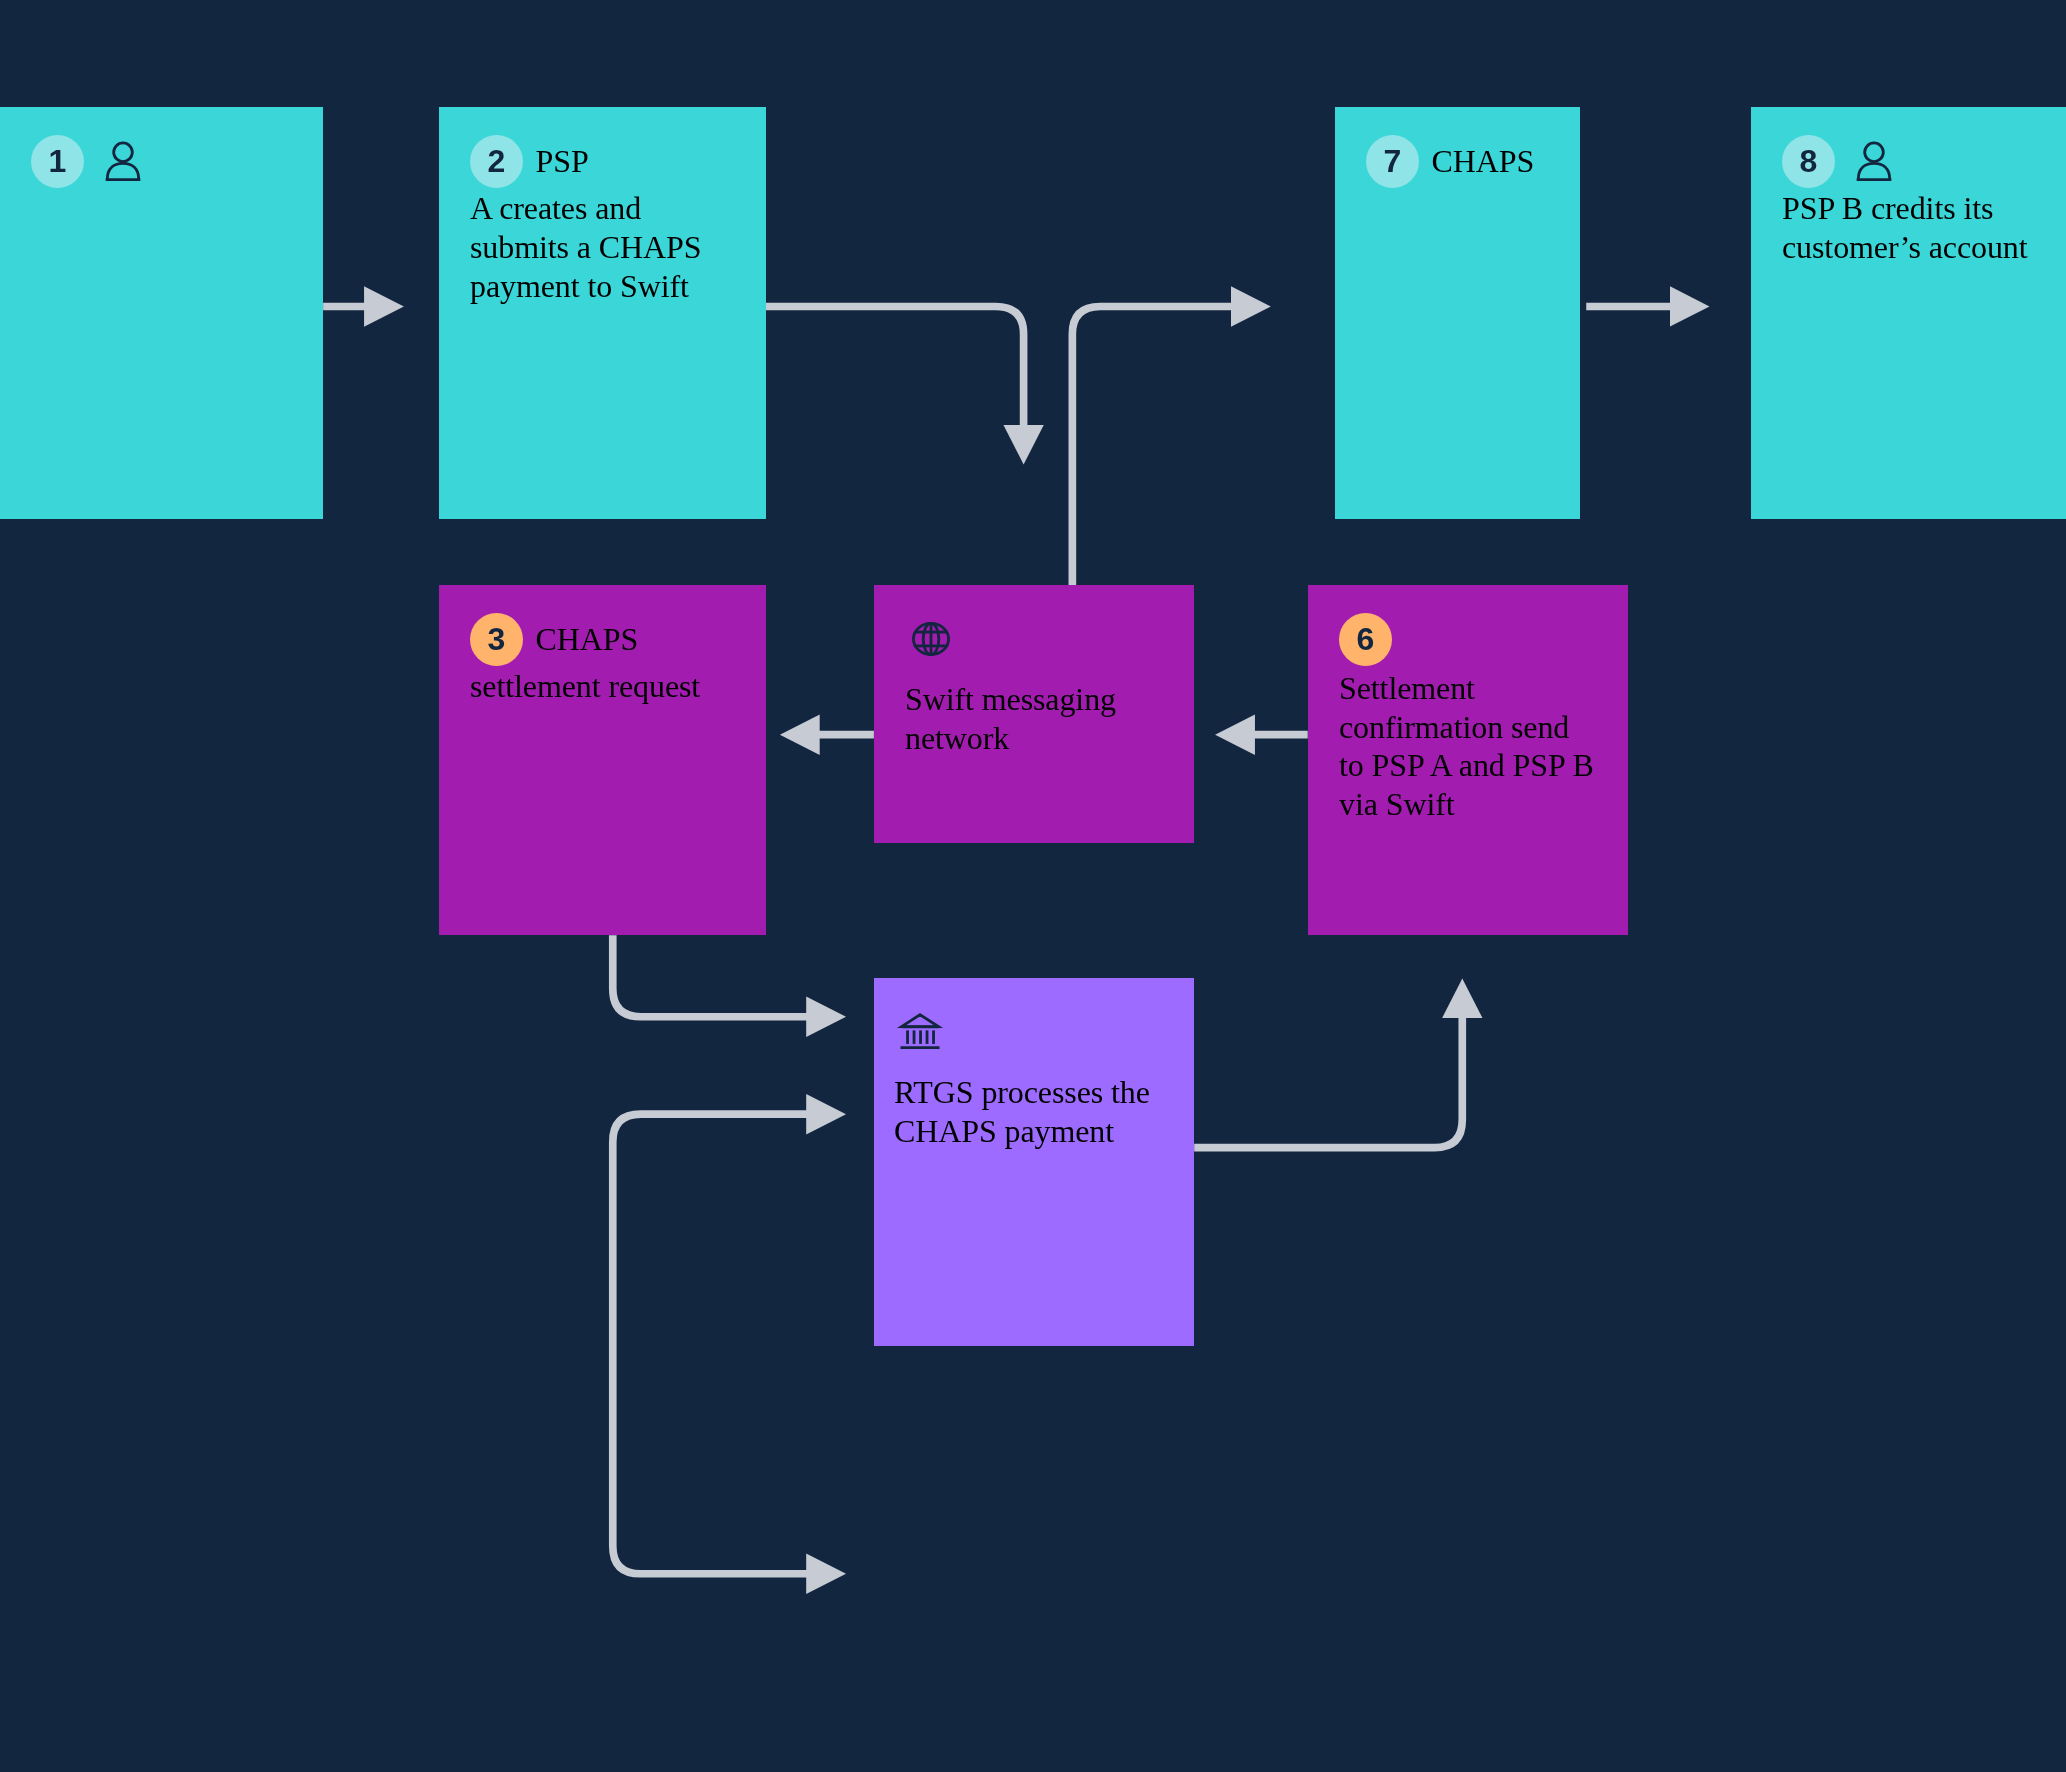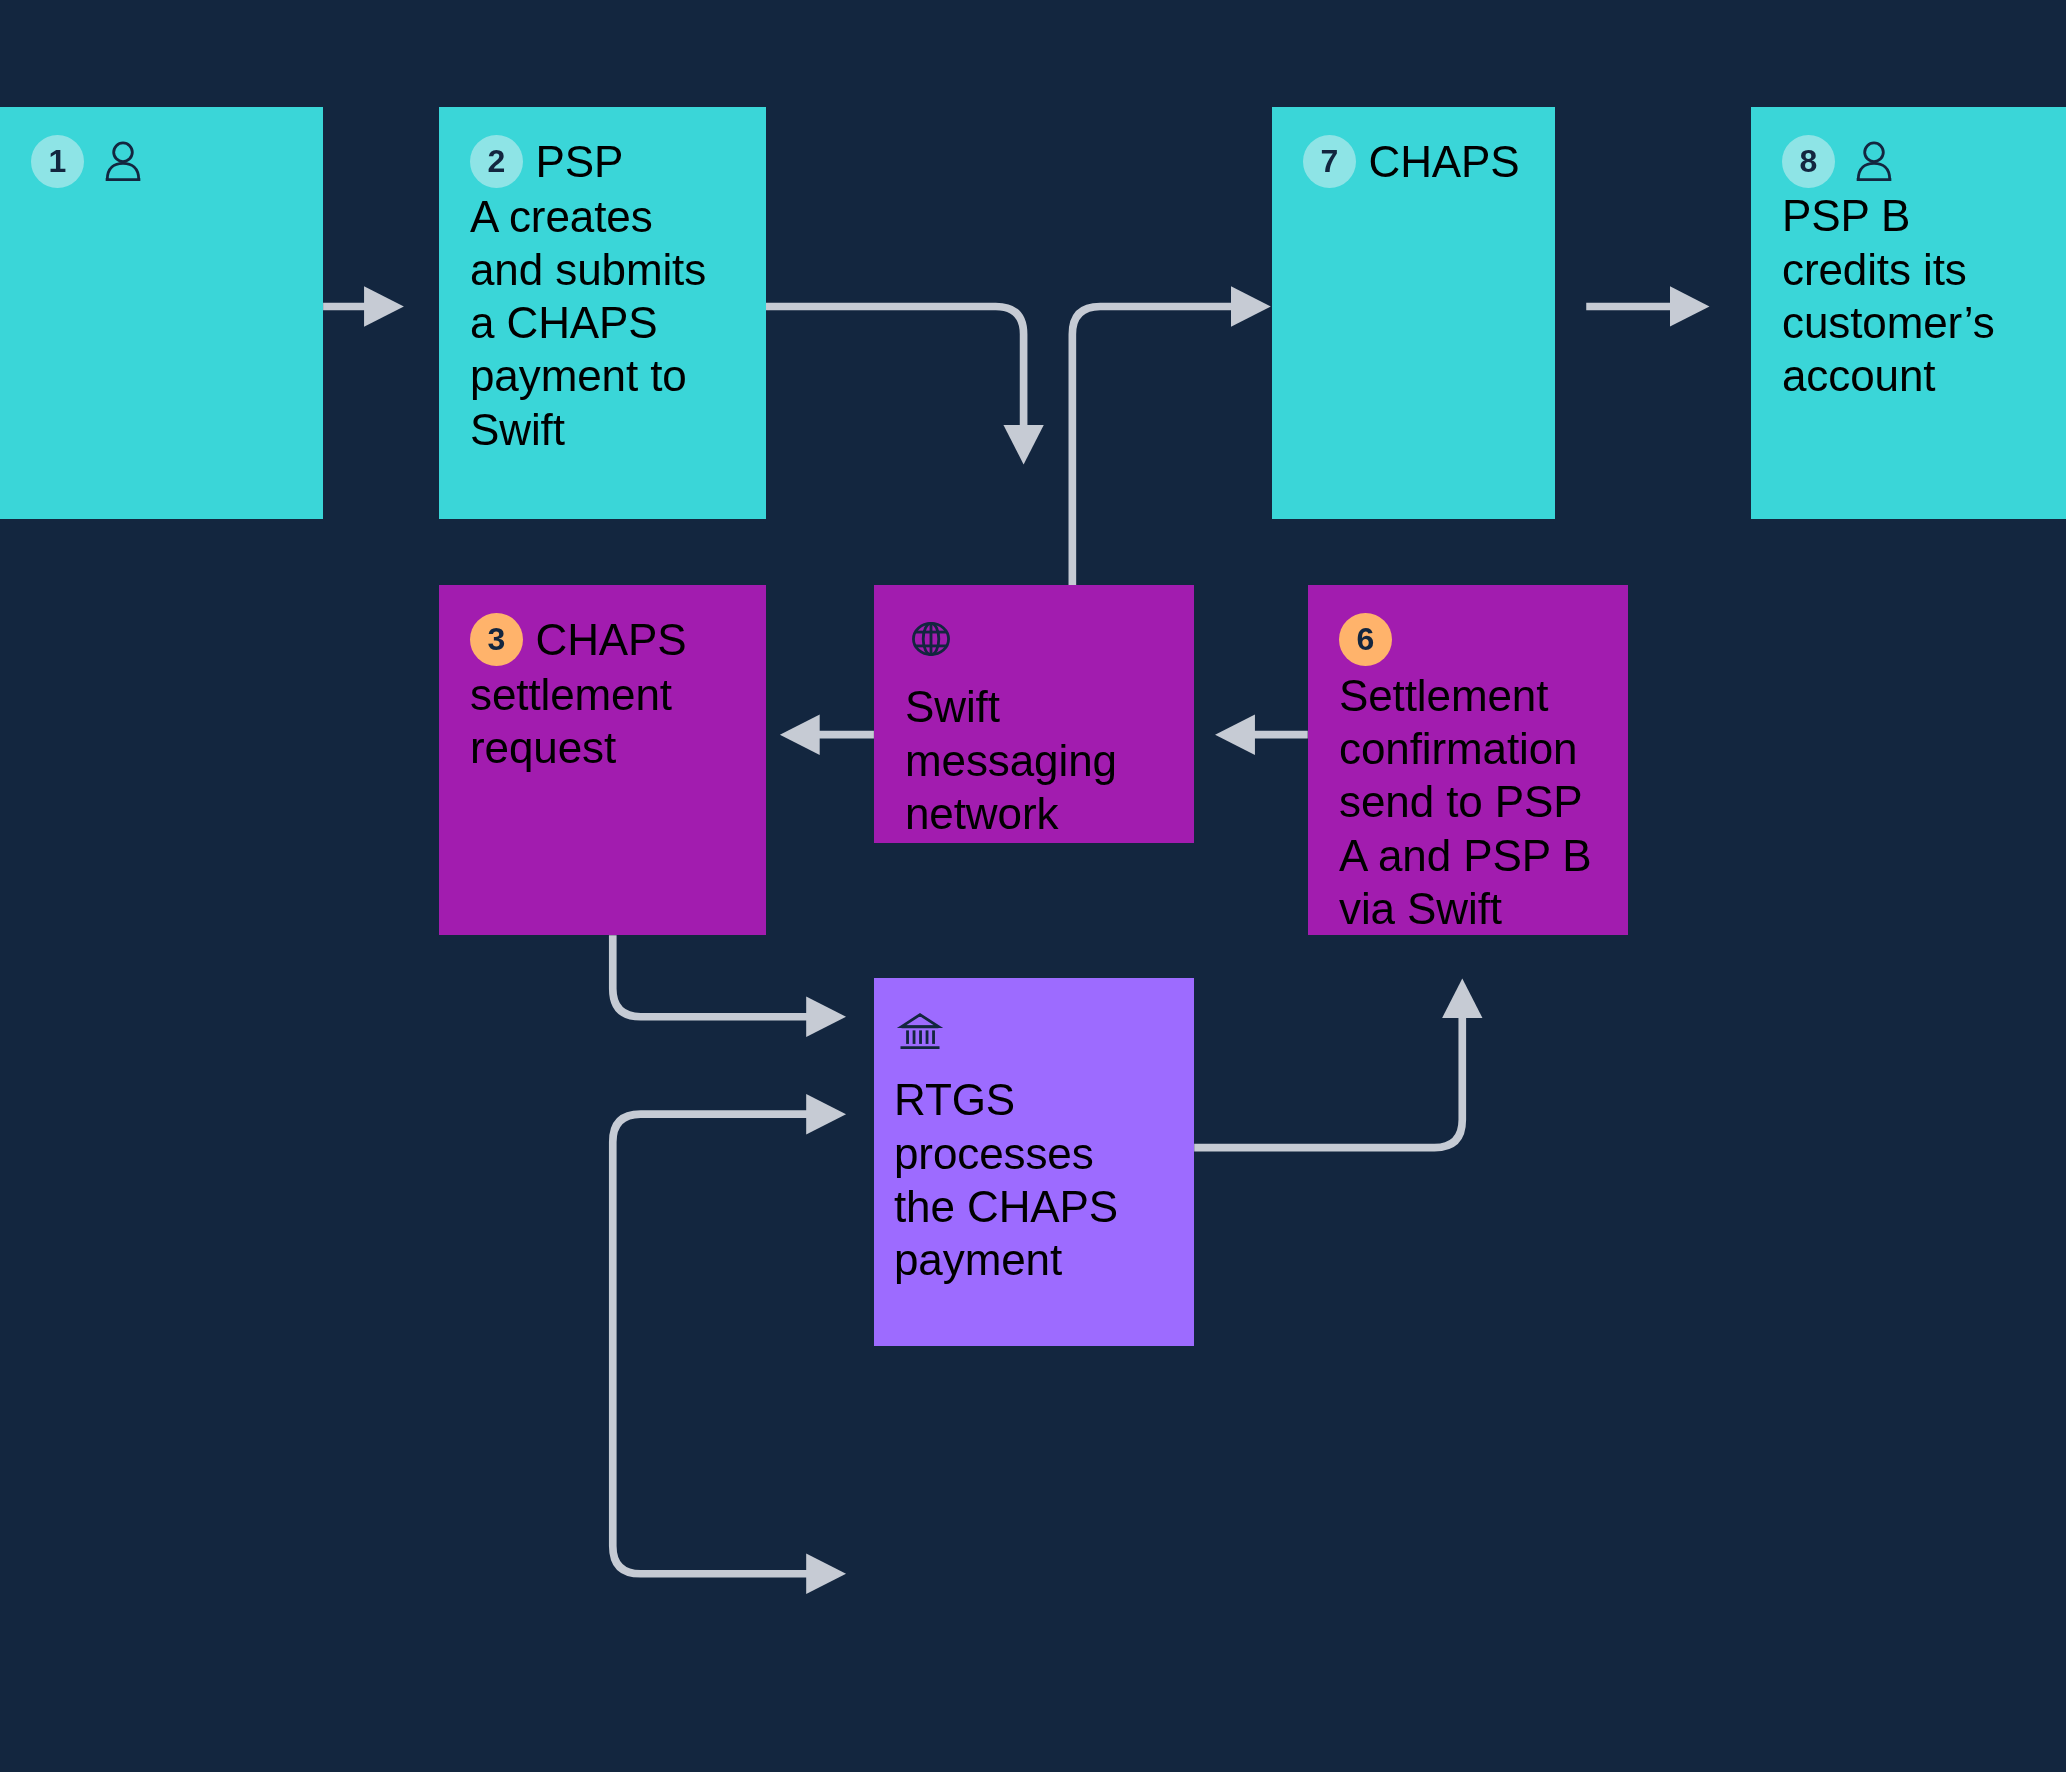--- a/index.html
+++ b/index.html
@@ -43,25 +43,26 @@
 
   .icon-slot {
     display: inline-block;
     vertical-align: middle;
     width: 52px;
     height: 52px;
   }
   .icon-slot svg { display:block; width:100%; height:100%; }
 
   .node-text {
-    font-size: 44px;
+    font-size: 32px;
     line-height: 1.21;
     color: #000;
     margin: 0;
     letter-spacing: -0.1px;
+    font-family: Liberation Serif, serif;
   }
 
   .head-row { display: block; margin-bottom: 1.4px; }
   .head-row .node-text { display: inline; vertical-align: middle; }
 
   .sub-block { margin-top: 2.8px; }
 
   .icon-only-head { display:block; margin-bottom: 15.3px; }
 
   
@@ -124,21 +125,21 @@
     </div>
   </div>
 
   <div class="node teal" style="left:439px; top:107px; width:327px; height:412px;">
     <div class="head-row">
       <span class="badge teal">2</span><span class="node-text">PSP</span>
     </div>
     <p class="node-text">A creates and submits a CHAPS payment to Swift</p>
   </div>
 
-  <div class="node teal" style="left:1272px; top:107px; width:283px; height:412px;">
+  <div class="node teal" style="left:1335px; top:107px; width:245px; height:412px;">
     <div class="head-row">
       <span class="badge teal">7</span><span class="node-text">CHAPS</span>
     </div>
   </div>
 
   <div class="node teal" style="left:1751px; top:107px; width:315px; height:412px;">
     <div class="head-row">
       <span class="badge teal">8</span><span class="icon-slot">
         <svg viewBox="0 0 48 48">
           <circle cx="24" cy="15" r="8.6" fill="none" stroke="#13263f" stroke-width="2.6"></circle>

